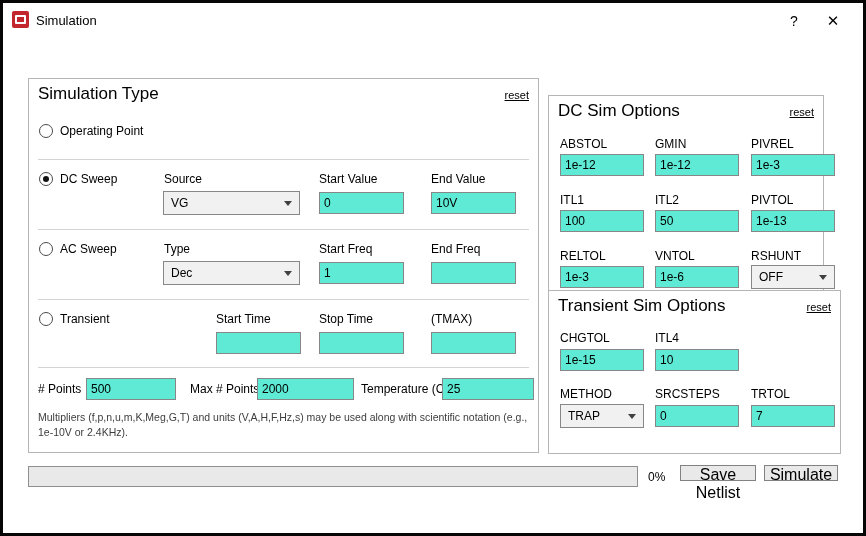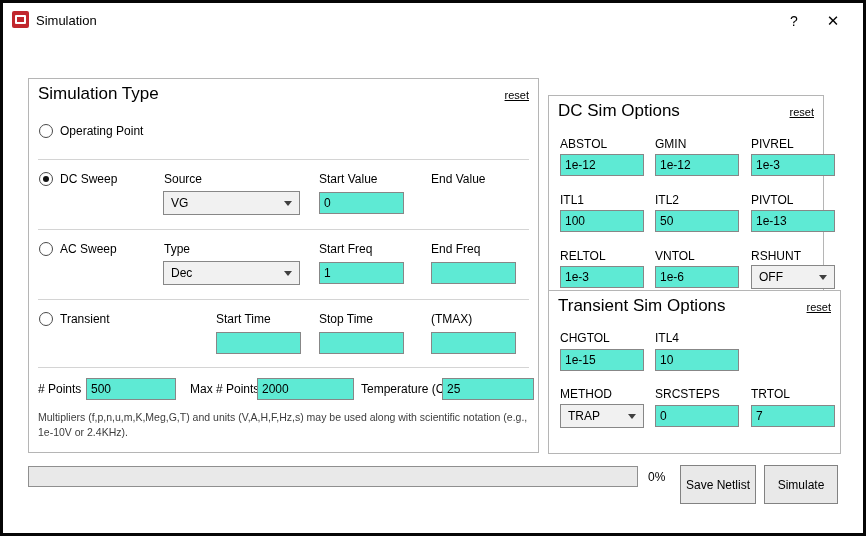--- a/index.html
+++ b/index.html
@@ -30,21 +30,21 @@
   .dd-arrow { width:0; height:0; border-left:4px solid transparent; border-right:4px solid transparent; border-top:5px solid #404040; margin-left:auto; }
   .radio { position:absolute; width:14px; height:14px; border:1px solid #4a4a4a; border-radius:50%; background:#fff; cursor:pointer; }
   .radio.selected::after { content:""; position:absolute; left:3px; top:3px; width:6px; height:6px; border-radius:50%; background:#121212; }
   .hr { position:absolute; left:9px; right:9px; height:1px; background:#d4d4d4; }
   .note { position:absolute; font-size:10.5px; color:#3d3d3d; line-height:1.45; }
 
   
   .progress { position:absolute; left:25px; top:463px; width:610px; height:21px; border:1px solid #8f8f8f; background:#e9e9e9; }
   .progress-fill { height:100%; width:0%; background:#39b54a; }
   .pct { position:absolute; left:645px; top:467px; font-size:12px; }
-  .btn { position:absolute; height:39px; border:1px solid #828282; background:#e9e9e9; font-size:12px; font-family:inherit; text-align:center; cursor:pointer; }
+  .btn { position:absolute; height:16px; border:1px solid #828282; background:#e9e9e9; font-size:16px; font-family:inherit; text-align:center; cursor:pointer; }
 </style>
 </head>
 <body>
 
 <div class="window">
 
   <div class="titlebar">
     <span class="app-icon"></span>
     <span class="window-title">Simulation</span>
     <span class="help-btn">?</span>
@@ -64,20 +64,21 @@
     <span class="radio selected" style="left:10px;top:93px;"></span>
     <span class="lbl" style="left:31px;top:93px;">DC Sweep</span>
     <span class="lbl" style="left:135px;top:93px;">Source</span>
     <span class="lbl" style="left:290px;top:93px;">Start Value</span>
     <span class="lbl" style="left:402px;top:93px;">End Value</span>
     <div class="dd" style="left:134px;top:112px;width:137px;">
       <span>VG</span>
       <span class="dd-arrow"></span>
     </div>
     <input class="tb" style="left: 290px; top: 113px; width: 85px;" value="0">
+    <input class="tb" style="left: 402px; top: 113px; width: 85px;" value="10V">
 
     <div class="hr" style="top:150px;"></div>
 
     <span class="radio" style="left:10px;top:163px;"></span>
     <span class="lbl" style="left:31px;top:163px;">AC Sweep</span>
     <span class="lbl" style="left:135px;top:163px;">Type</span>
     <span class="lbl" style="left:290px;top:163px;">Start Freq</span>
     <span class="lbl" style="left:402px;top:163px;">End Freq</span>
     <div class="dd" style="left:134px;top:182px;width:137px;">
       <span>Dec</span>

